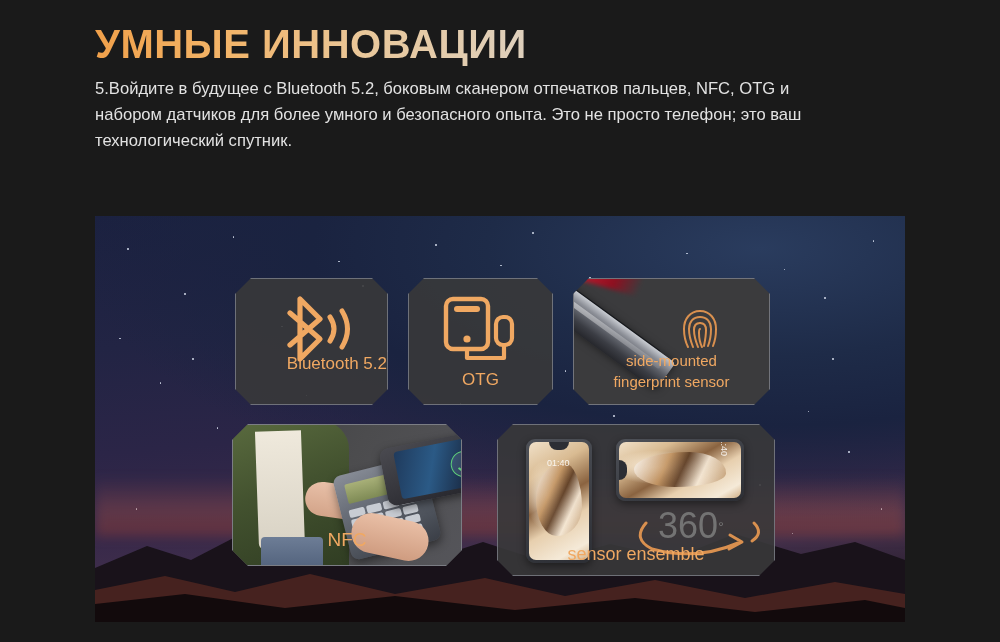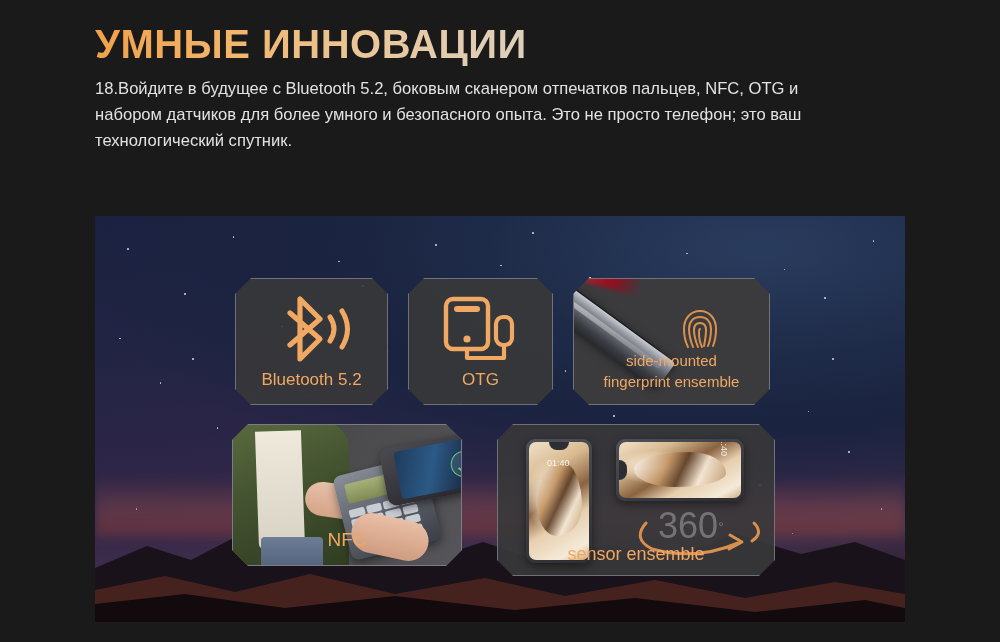--- a/index.html
+++ b/index.html
@@ -57,21 +57,21 @@
     overflow:hidden;
   }
   .card .lbl{
     position:absolute;left:0;right:0;text-align:center;
     color:#f0a862; font-size:17px; font-weight:400;
   }
 
   
   #card-bt{left:140px;top:62px;width:153px;height:127px;}
   #card-bt .ico{position:absolute;left:0;right:0;top:14px;display:flex;justify-content:center;}
-  #card-bt .lbl{bottom:14px;}
+  #card-bt .lbl{bottom:30px;text-align:right;}
 
   
   #card-otg{left:313px;top:62px;width:145px;height:127px;}
   #card-otg .ico{position:absolute;left:0;right:0;top:16px;display:flex;justify-content:center;}
   #card-otg .lbl{bottom:14px;}
 
   
   #card-fp{left:478px;top:62px;width:197px;height:127px;background:#3b3b3d;}
   #card-fp .lbl{font-size:15px;line-height:19px;}
 
@@ -205,21 +205,21 @@
     display:flex;align-items:center;justify-content:center;
   }
   .degsym{font-size:15px;vertical-align:super;}
 </style>
 </head>
 <body>
 
 <div class="page">
 
   <h1 class="headline">УМНЫЕ ИННОВАЦИИ</h1>
-  <p class="bodytext">18.Войдите в будущее с Bluetooth 5.2, боковым сканером отпечатков пальцев, NFC, OTG и набором датчиков для более умного и безопасного опыта. Это не просто телефон; это ваш технологический спутник.</p>
+  <p class="bodytext">5.Войдите в будущее с Bluetooth 5.2, боковым сканером отпечатков пальцев, NFC, OTG и набором датчиков для более умного и безопасного опыта. Это не просто телефон; это ваш технологический спутник.</p>
 
   <div class="hero">
     <div class="sky"></div>
 
     <div class="stars">
       <i style="left:4%;top:8%"></i>
         <i style="left:11%;top:19%"></i>
         <i style="left:17%;top:5%"></i>
       <i style="left:23%;top:27%"></i>
         <i style="left:30%;top:11%"></i>
@@ -298,21 +298,21 @@
           <path d="M22 8 C12 8 6 16 6 26 C6 34 8 40 10 44"></path>
           <path d="M22 14 C15 14 11 19 11 26 C11 34 13 39 15 44"></path>
           <path d="M22 20 C17 20 16 23 16 27 C16 34 18 39 20 44"></path>
           <path d="M22 26 C21 26 21 28 21 30 C21 36 22 40 24 44"></path>
           <path d="M22 8 C32 8 38 16 38 26 C38 32 37 38 35 43"></path>
           <path d="M22 14 C29 14 33 19 33 26 C33 32 32 38 30 43"></path>
           <path d="M22 20 C27 20 28 23 28 27 C28 33 27 38 26 43"></path>
         </g>
       </svg>
       <div class="lbl" style="bottom:34px">side-mounted</div>
-      <div class="lbl" style="bottom:13px">fingerprint ensemble</div>
+      <div class="lbl" style="bottom:13px">fingerprint sensor</div>
     </div>
 
     <div class="card" id="card-nfc">
       <div class="nfcScene">
         <div class="person"></div>
         <div class="personShirt"></div>
         <div class="personJeans"></div>
         <div class="personArm"></div>
         <div class="pos">
           <div class="posScreen"></div>

